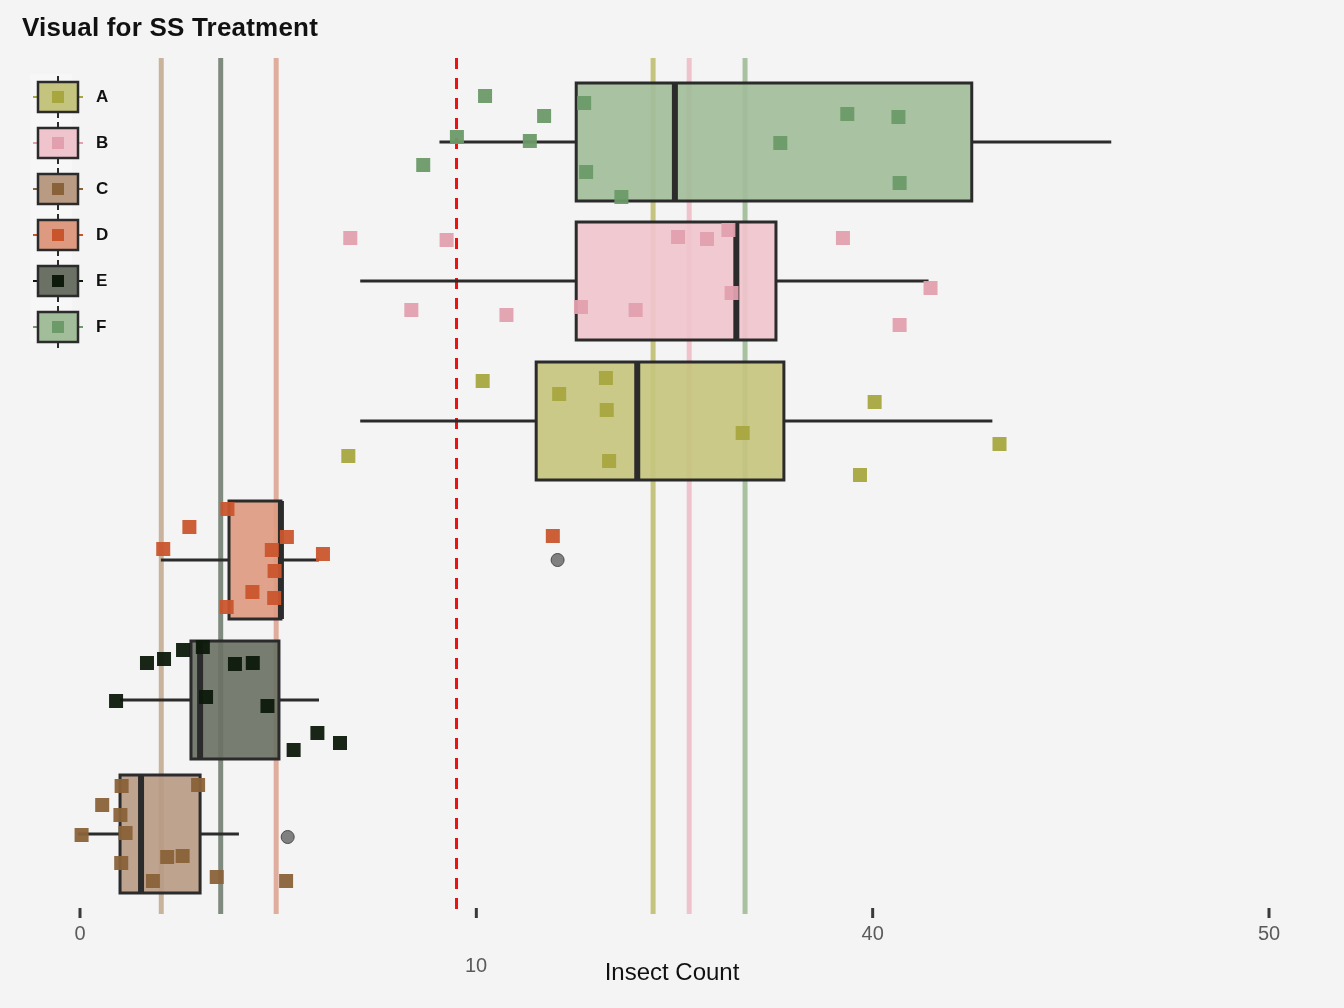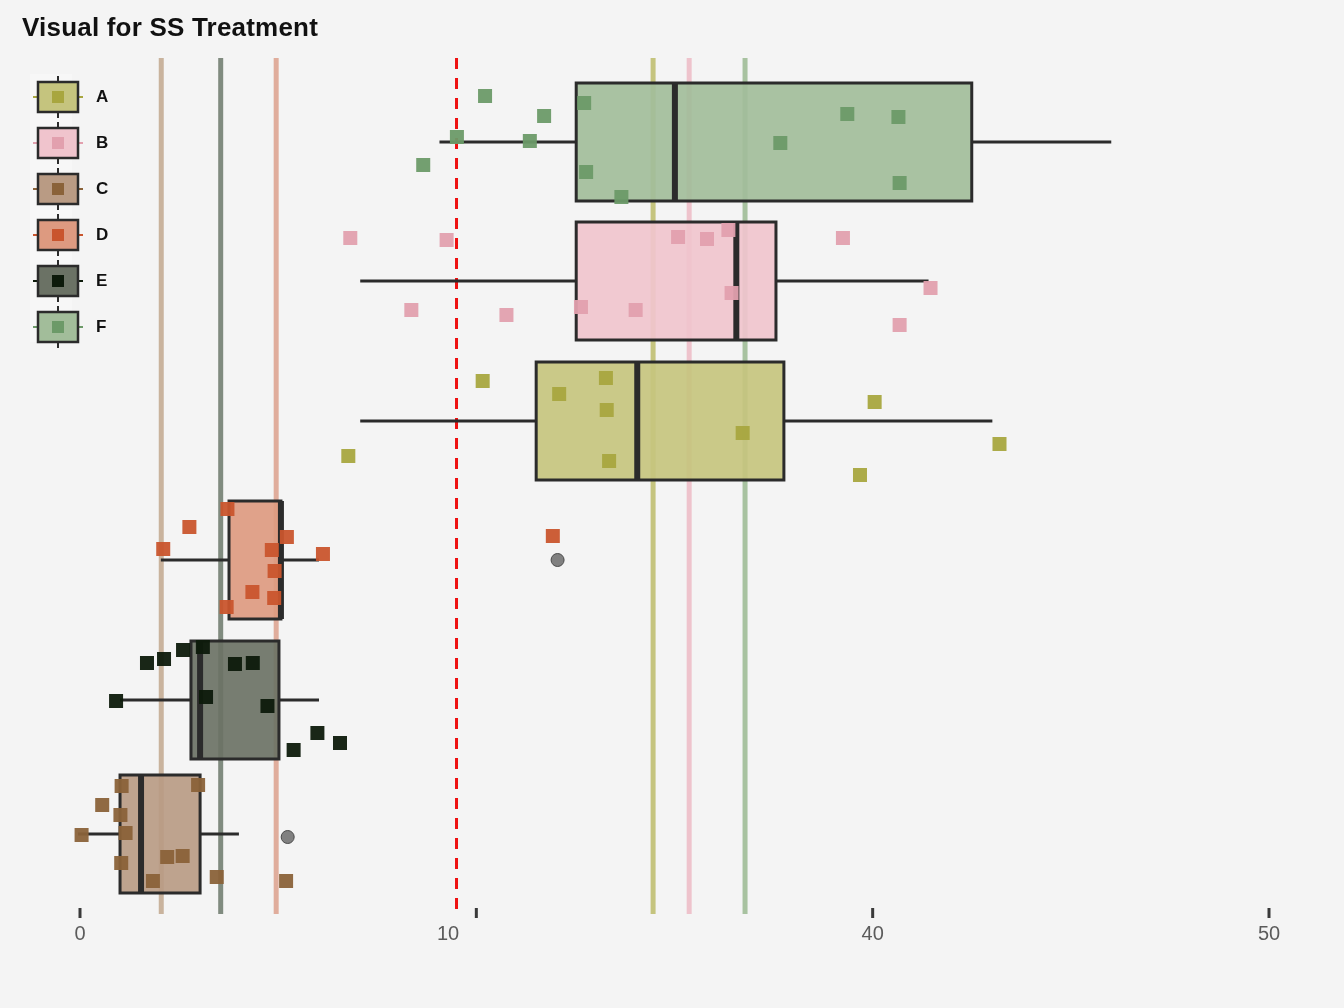--- a/index.html
+++ b/index.html
@@ -188,23 +188,24 @@
         <rect x="38" y="266" width="40" height="30" fill="#6b7265" stroke="#2b2b2b" stroke-width="2.5"></rect>
         <rect x="52" y="275" width="12" height="12" fill="#0d1a0b"></rect>
       </g>
       <g>
         <line x1="58" x2="58" y1="306" y2="348" stroke="#2b2b2b" stroke-width="2"></line>
         <line x1="33" x2="83" y1="327" y2="327" stroke="#6c9a68" stroke-width="2"></line>
         <rect x="38" y="312" width="40" height="30" fill="#a2bd9a" stroke="#2b2b2b" stroke-width="2.5"></rect>
         <rect x="52" y="321" width="12" height="12" fill="#6c9a68"></rect>
       </g>
     </svg>
+  <div class="axtitle">Insect Count</div>
   <div id="ticklabels">
       <div class="tick-lab" style="left: 80px;">0</div>
-      <div class="tick-lab" style="left: 448px;">10</div>
+      <div class="tick-lab" style="left: 476px; margin-top: 32px;">10</div>
       <div class="tick-lab" style="left: 872.667px;">40</div>
       <div class="tick-lab" style="left: 1269px;">50</div>
     </div>
   <div id="legendlabels">
       <div class="leg-lab" style="left: 96px; top: 97px;">A</div>
       <div class="leg-lab" style="left: 96px; top: 143px;">B</div>
       <div class="leg-lab" style="left: 96px; top: 189px;">C</div>
       <div class="leg-lab" style="left: 96px; top: 235px;">D</div>
       <div class="leg-lab" style="left: 96px; top: 281px;">E</div>
       <div class="leg-lab" style="left: 96px; top: 327px;">F</div>

